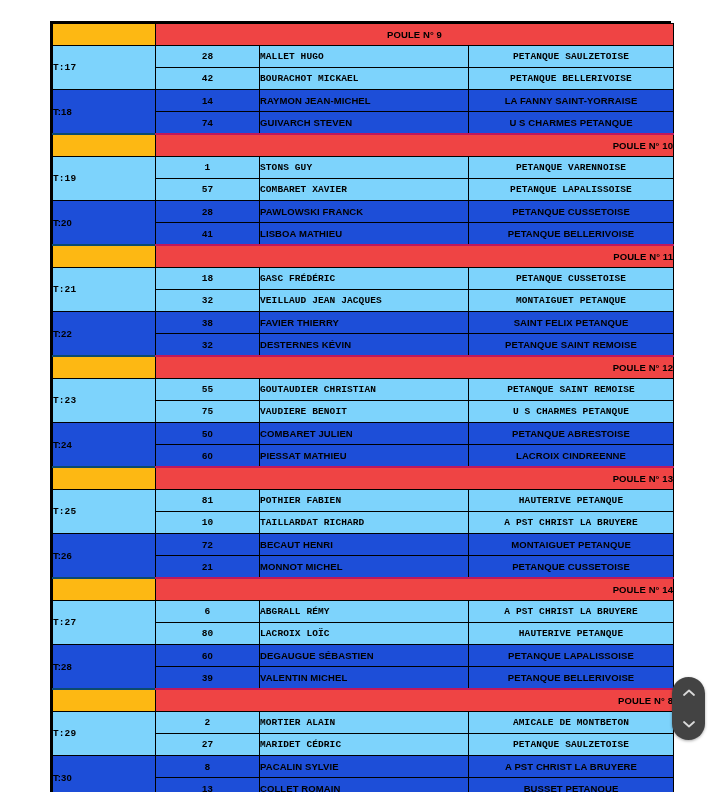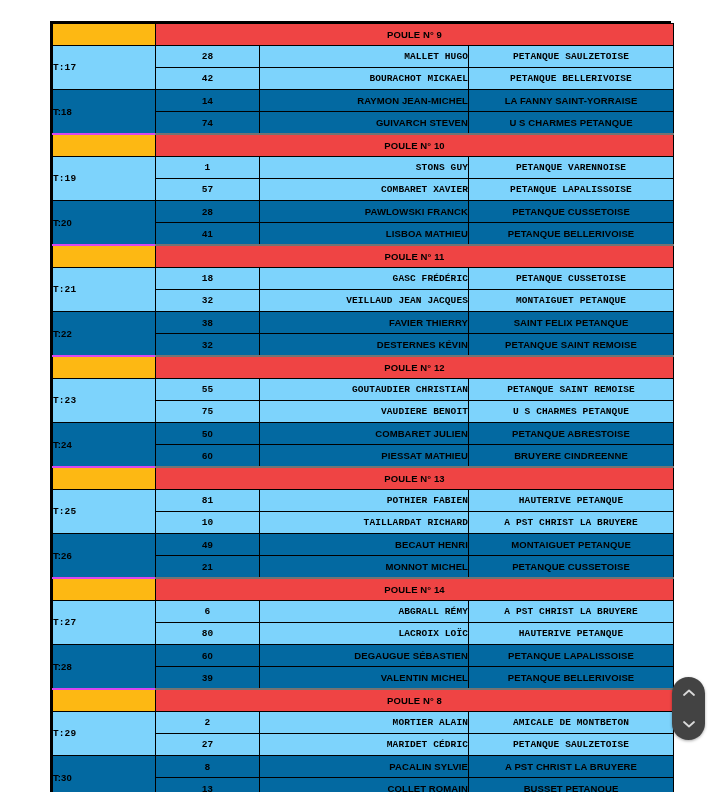--- a/index.html
+++ b/index.html
@@ -58,55 +58,55 @@
   td.poule-title {
     background: #ef4444;
     text-align: center;
     font-size: 10px;
     font-weight: bold;
     letter-spacing: 0.3px;
   }
 
   
   tr.green td { background: #7dd3fc; font-family: Liberation Mono, monospace; }
-  tr.blue  td { background: #0369a1; }
+  tr.blue  td { background: #1d4ed8; }
 
   td.time {
     text-align: left;
     vertical-align: middle;
     font-size: 10px;
     font-weight: bold;
     letter-spacing: 0.2px;
   }
   td.num {
     text-align: center;
     vertical-align: middle;
     font-size: 9.5px;
     font-weight: bold;
   }
   td.name {
-    text-align: right;
+    text-align: left;
     vertical-align: middle;
     padding-left: 4px;
     font-size: 9.5px;
     font-weight: bold;
     color: #000000;
   }
   td.club {
     text-align: center;
     vertical-align: middle;
     padding-left: 4px;
     font-size: 9.5px;
     font-weight: bold;
     color: #2222dd;
   }
 
   
-  tr.sep-top td { border-top: 2px solid #d946ef; }
-  tr.team-bottom td { border-bottom: 2px solid #737373; }
+  tr.sep-top td { border-top: 2px solid #0c4a6e; text-align: right; }
+  tr.team-bottom td { border-bottom: 2px solid #be185d; }
 
   
   #scroll-pill {
     position: absolute;
     left: 672px;
     top: 677px;
     width: 33px;
     height: 63px;
     border-radius: 17px;
     background: #434343;
@@ -230,40 +230,40 @@
         </tr>
         <tr class="blue">
           <td class="time" rowspan="2">T:24</td>
           <td class="num">50</td>
           <td class="name">COMBARET JULIEN</td>
           <td class="club">PETANQUE ABRESTOISE</td>
         </tr>
         <tr class="blue team-bottom">
           <td class="num">60</td>
           <td class="name">PIESSAT MATHIEU</td>
-          <td class="club">BRUYERE CINDREENNE</td>
+          <td class="club">LACROIX CINDREENNE</td>
         </tr>
         <tr class="poule-header sep-top">
           <td class="poule-tag"></td>
           <td class="poule-title" colspan="3">POULE N° 13</td>
         </tr>
         <tr class="green">
           <td class="time" rowspan="2">T:25</td>
           <td class="num">81</td>
           <td class="name">POTHIER FABIEN</td>
           <td class="club">HAUTERIVE PETANQUE</td>
         </tr>
         <tr class="green">
           <td class="num">10</td>
           <td class="name">TAILLARDAT RICHARD</td>
           <td class="club">A PST CHRIST LA BRUYERE</td>
         </tr>
         <tr class="blue">
           <td class="time" rowspan="2">T:26</td>
-          <td class="num">49</td>
+          <td class="num">72</td>
           <td class="name">BECAUT HENRI</td>
           <td class="club">MONTAIGUET PETANQUE</td>
         </tr>
         <tr class="blue team-bottom">
           <td class="num">21</td>
           <td class="name">MONNOT MICHEL</td>
           <td class="club">PETANQUE CUSSETOISE</td>
         </tr>
         <tr class="poule-header sep-top">
           <td class="poule-tag"></td>

